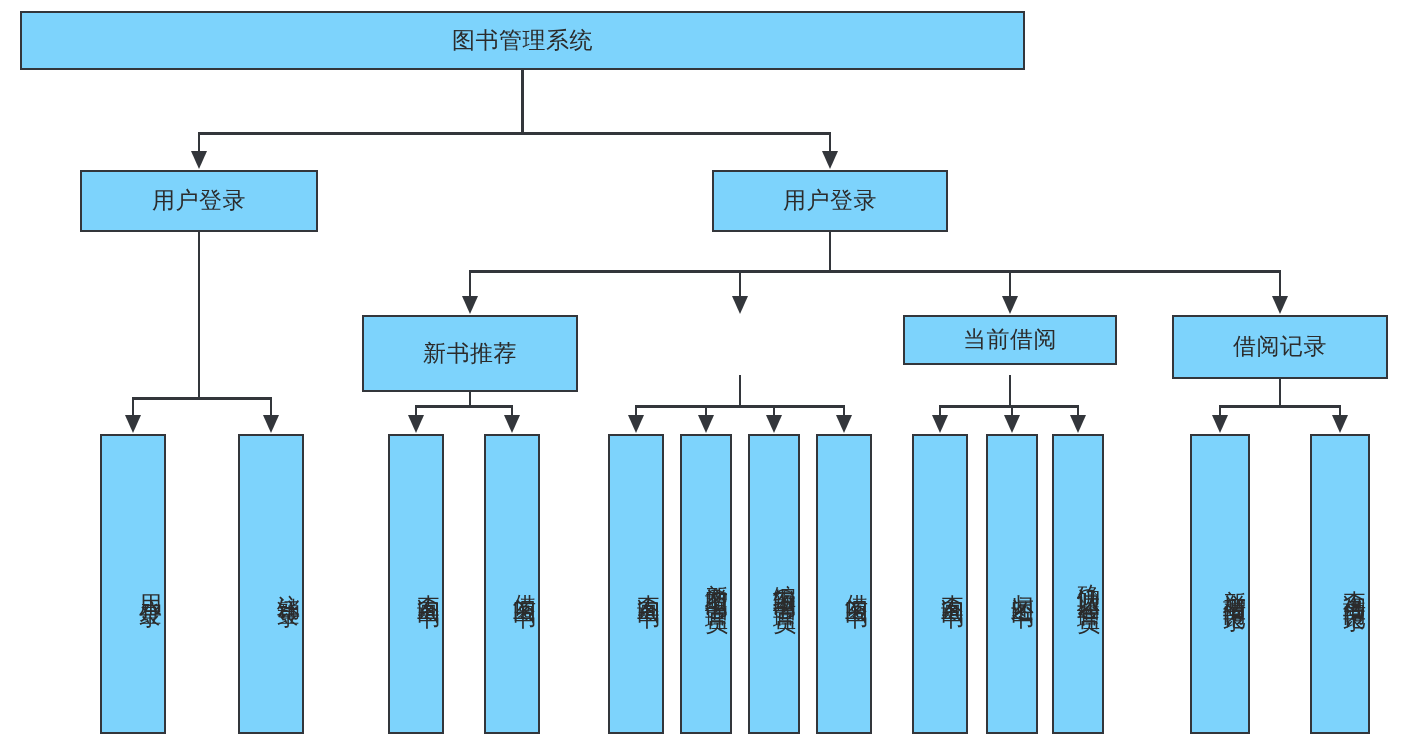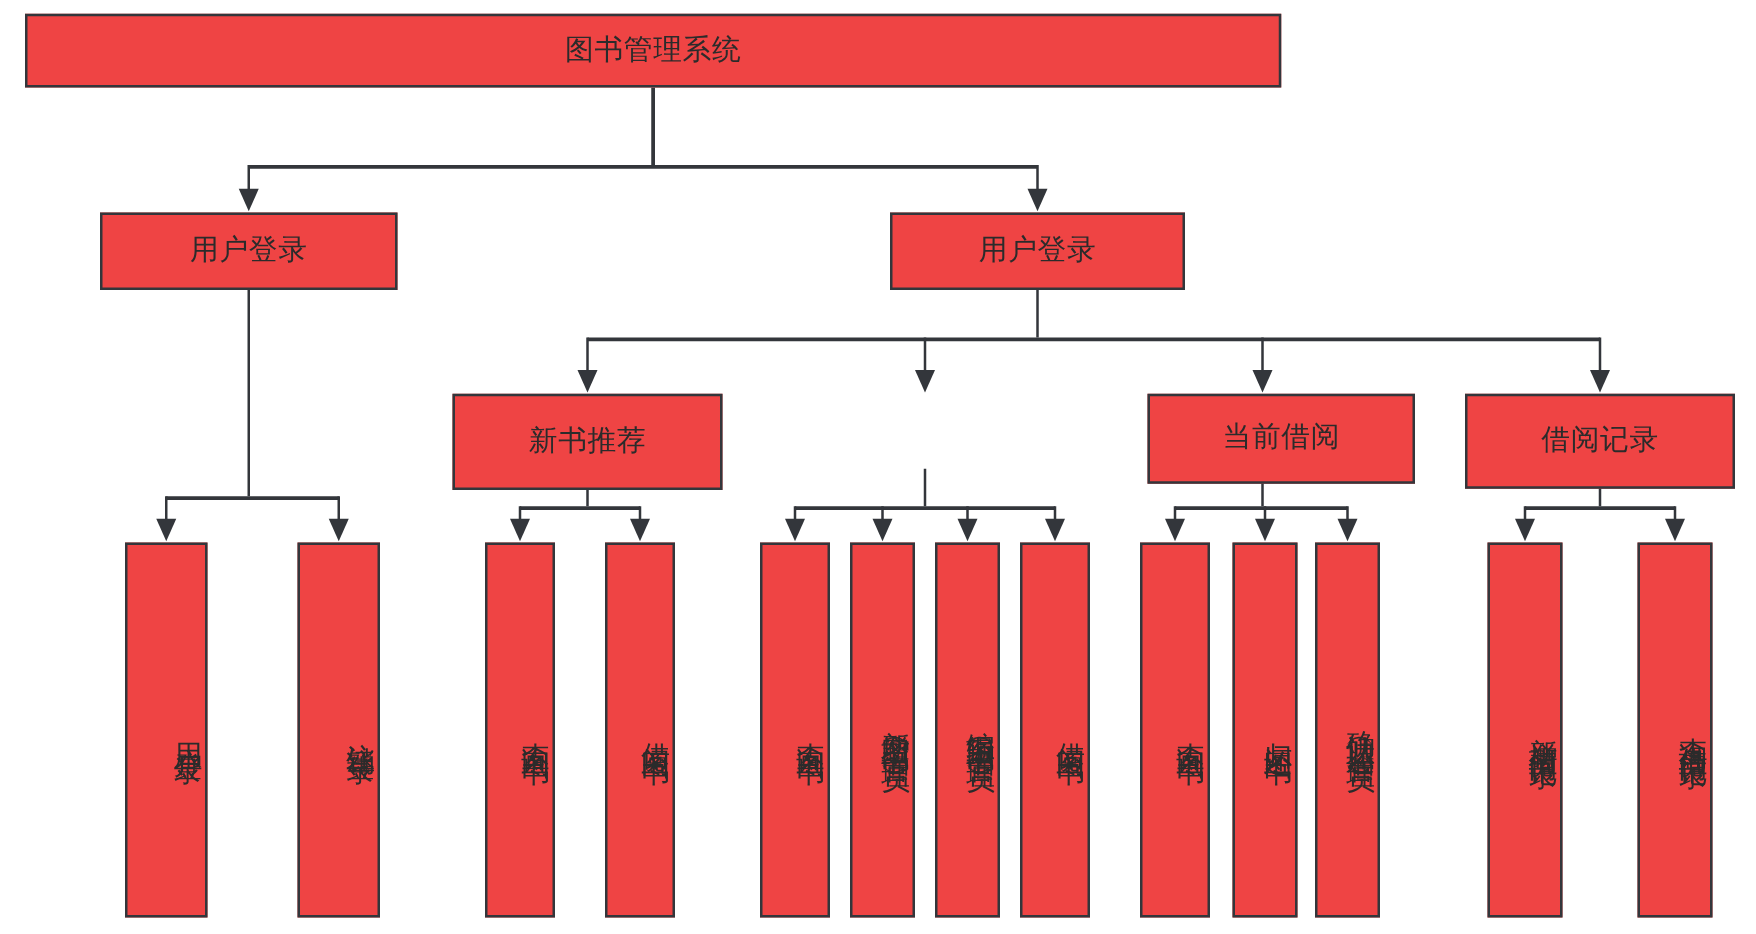--- a/index.html
+++ b/index.html
@@ -14,26 +14,27 @@
     position: relative;
     width: 1405px;
     height: 747px;
     background: #ffffff;
     overflow: hidden;
   }
   .node {
     position: absolute;
     box-sizing: border-box;
     border: 2.5px solid #33363b;
-    background: #ef4444;
+    background: #7dd3fc;
     display: flex;
     align-items: center;
     justify-content: center;
     color: #2b2b2b;
     letter-spacing: 0.5px;
+    font-family: Liberation Serif, serif;
   }
   .node.h {
     font-size: 23px;
     line-height: 1.2;
   }
   .node.v {
     writing-mode: vertical-rl;
     text-orientation: upright;
     font-size: 23px;
     line-height: 1.25;
@@ -129,24 +130,24 @@
     </div>
     <div class="node h" style="left: 80px; top: 170px; width: 238px; height: 62px;">
       <span>用户登录</span>
     </div>
     <div class="node h" style="left: 712px; top: 170px; width: 236px; height: 62px;">
       <span>用户登录</span>
     </div>
     <div class="node h" style="left: 362px; top: 315px; width: 216px; height: 77px;">
       <span>新书推荐</span>
     </div>
-    <div class="node h" style="left: 903px; top: 315px; width: 214px; height: 72px; margin-left: 15px;">
+    <div class="node h" style="left: 903px; top: 315px; width: 214px; height: 50px;">
       <span>当前借阅</span>
     </div>
-    <div class="node h" style="left: 1172px; top: 315px; width: 216px; height: 76px;">
+    <div class="node h" style="left: 1172px; top: 315px; width: 216px; height: 64px;">
       <span>借阅记录</span>
     </div>
     <div class="node v" style="left: 100px; top: 434px; width: 66px; height: 300px;">
       <span>用户登录</span>
     </div>
     <div class="node v" style="left: 238px; top: 434px; width: 66px; height: 300px;">
       <span>注销登录</span>
     </div>
     <div class="node v" style="left: 388px; top: 434px; width: 56px; height: 300px;">
       <span>查询图书</span>

